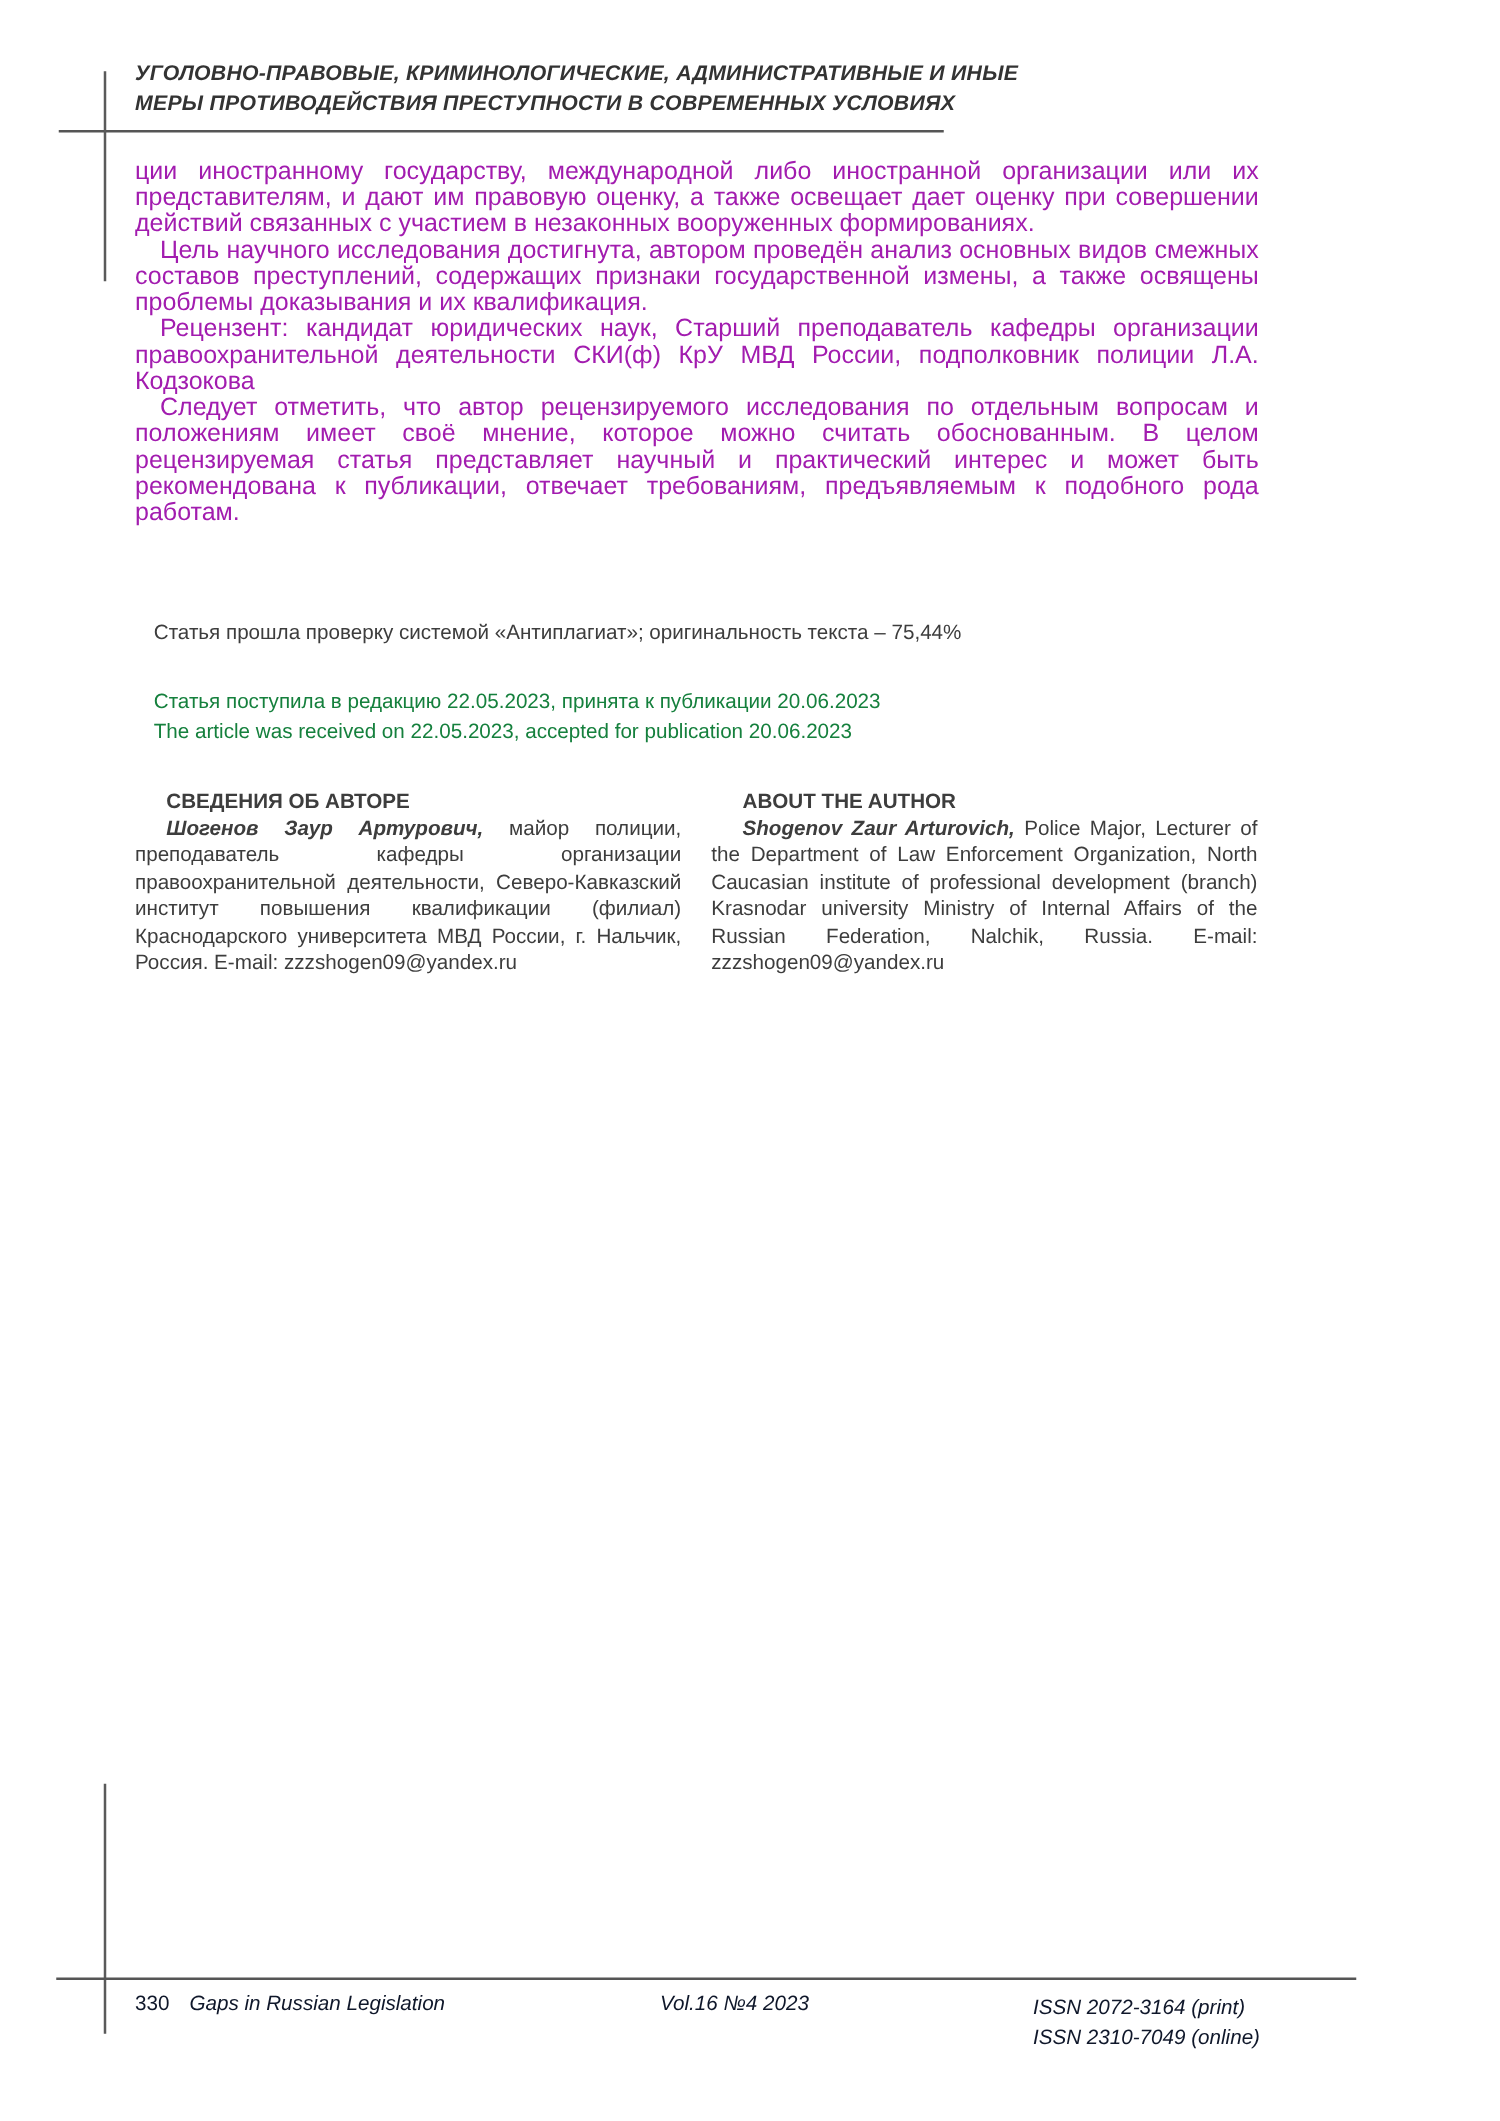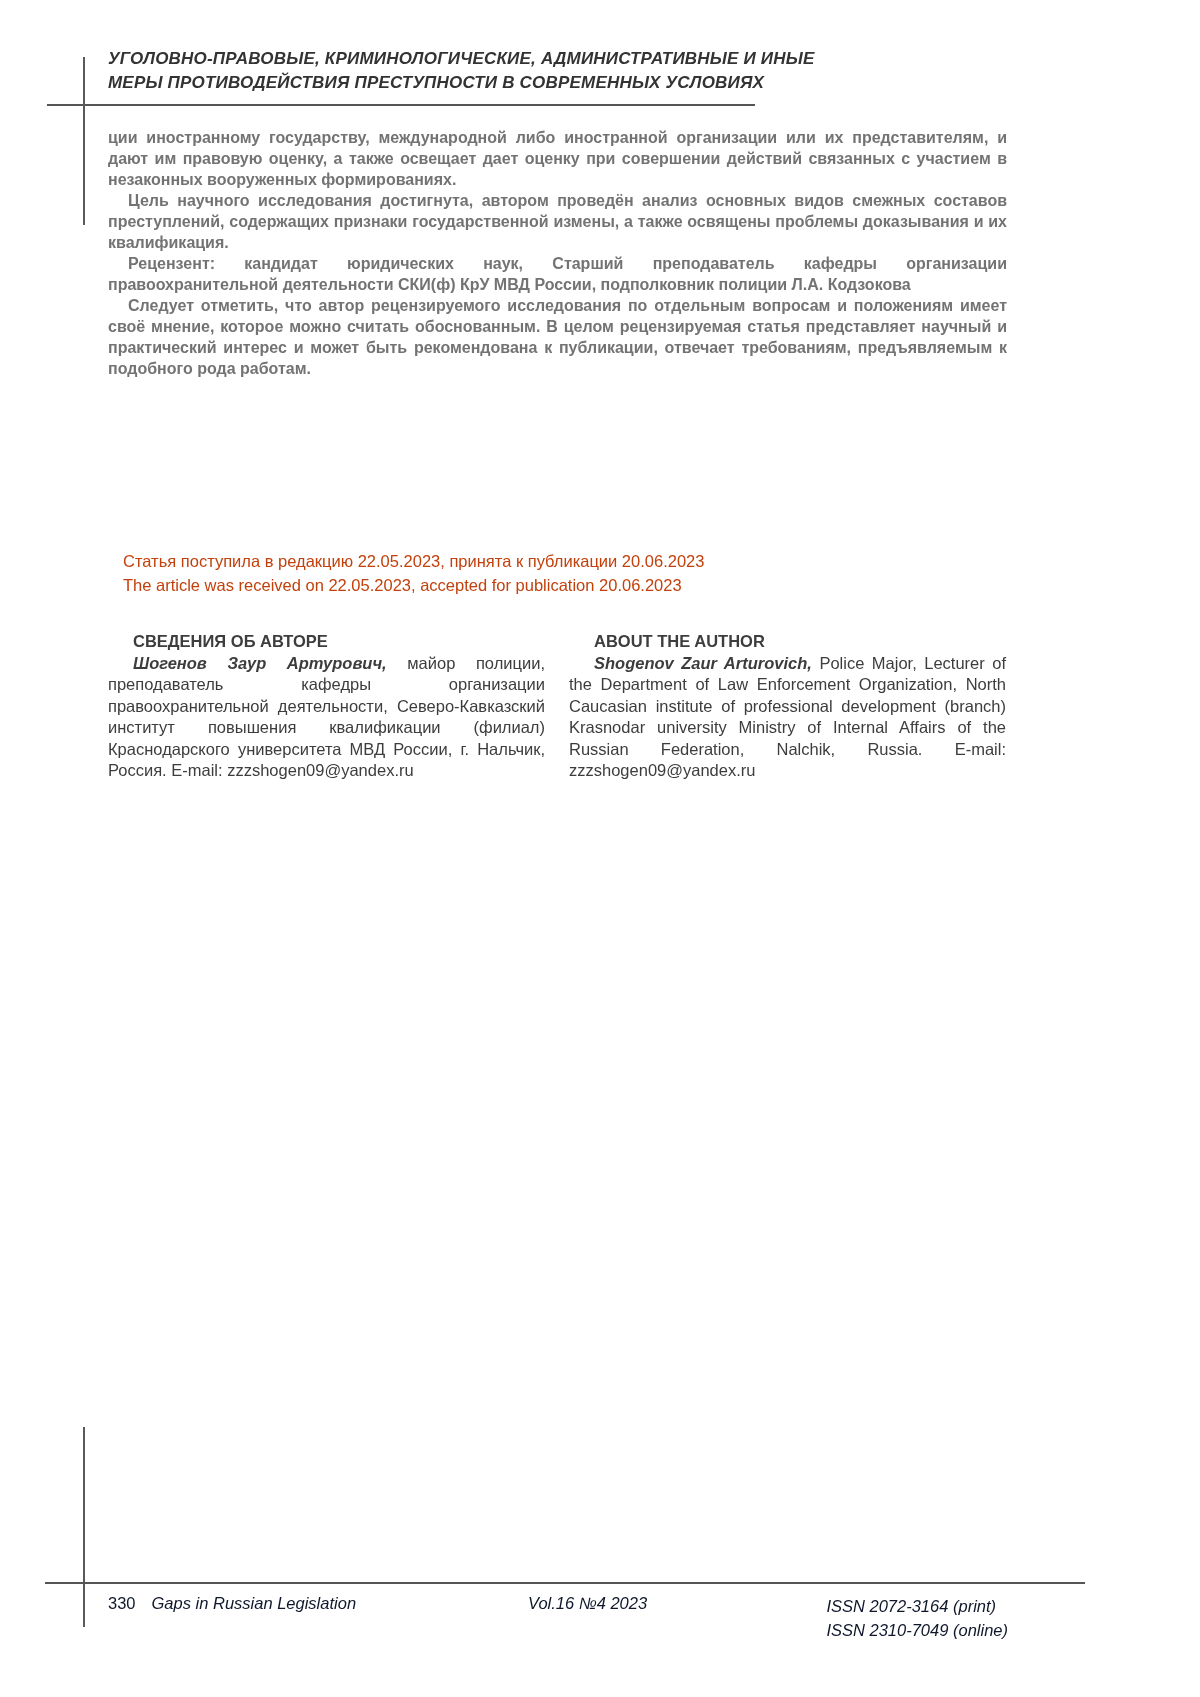--- a/index.html
+++ b/index.html
@@ -23,34 +23,33 @@
     position:absolute; left:47px; top:104px; width:708px; height:2px;
     background:#555555;
   }
   .vline { position:absolute; width:2px; background:#5a5a5a; }
   .vline-top    { left:83px; top:57px;   height:168px; }
   .vline-bottom { left:83px; top:1427px; height:200px; }
 
   
   .body-block {
     position:absolute; left:108px; top:127px; width:899px;
-    font-size:16px; line-height:21px; text-align:justify;
-    color:#737373;
-    font-weight:bold;
+    font-size:20px; line-height:21px; text-align:justify;
+    color:#a21caf;
   }
   .body-block p { margin:0; }
   .body-block p.indent { text-indent:20px; }
 
   .plagiarism {
     position:absolute; left:123px; top:497px; width:880px;
     font-size:16.5px; color:#3d3d3d;
   }
   .received {
     position:absolute; left:123px; top:549px; width:880px;
-    font-size:16.5px; line-height:24px; color:#c2410c;
+    font-size:16.5px; line-height:24px; color:#15803d;
   }
 
   
   .authors {
     position:absolute; left:108px; top:631px; width:899px;
     display:flex; gap:24px;
   }
   .author-col { width:437px; font-size:16.5px; line-height:21.5px; text-align:justify; }
   .author-heading { padding-left:25px; font-weight:bold; margin:0 0 0 0; text-align:left; }
   .author-p { margin:0; text-indent:25px; }
@@ -83,20 +82,21 @@
   <div class="rule-top"></div>
   <div class="vline vline-top"></div>
 
   <div class="body-block">
     <p>ции иностранному государству, международной либо иностранной организации или их представителям, и дают им правовую оценку, а также освещает дает оценку при совершении действий связанных с участием в незаконных вооруженных формированиях.</p>
     <p class="indent">Цель научного исследования достигнута, автором проведён анализ основных видов смежных составов преступлений, содержащих признаки государственной измены, а также освящены проблемы доказывания и их квалификация.</p>
     <p class="indent">Рецензент: кандидат юридических наук, Старший преподаватель кафедры организации правоохранительной деятельности СКИ(ф) КрУ МВД России, подполковник полиции Л.А. Кодзокова</p>
     <p class="indent">Следует отметить, что автор рецензируемого исследования по отдельным вопросам и положениям имеет своё мнение, которое можно считать обоснованным. В целом рецензируемая статья представляет научный и практический интерес и может быть рекомендована к публикации, отвечает требованиям, предъявляемым к подобного рода работам.</p>
   </div>
 
+  <div class="plagiarism">Статья прошла проверку системой «Антиплагиат»; оригинальность текста – 75,44%</div>
 
   <div class="received">
     <div>Статья поступила в редакцию 22.05.2023, принята к публикации 20.06.2023</div>
     <div>The article was received on 22.05.2023, accepted for publication 20.06.2023</div>
   </div>
 
   <div class="authors">
     <div class="author-col">
       <div class="author-heading">СВЕДЕНИЯ ОБ АВТОРЕ</div>
       <p class="author-p"><span class="author-name">Шогенов Заур Артурович,</span><span> майор полиции, преподаватель кафедры организации правоохранительной деятельности, Северо-Кавказский институт повышения квалификации (филиал) Краснодарского университета МВД России, г. Нальчик, Россия. E-mail: zzzshogen09@yandex.ru</span></p>

